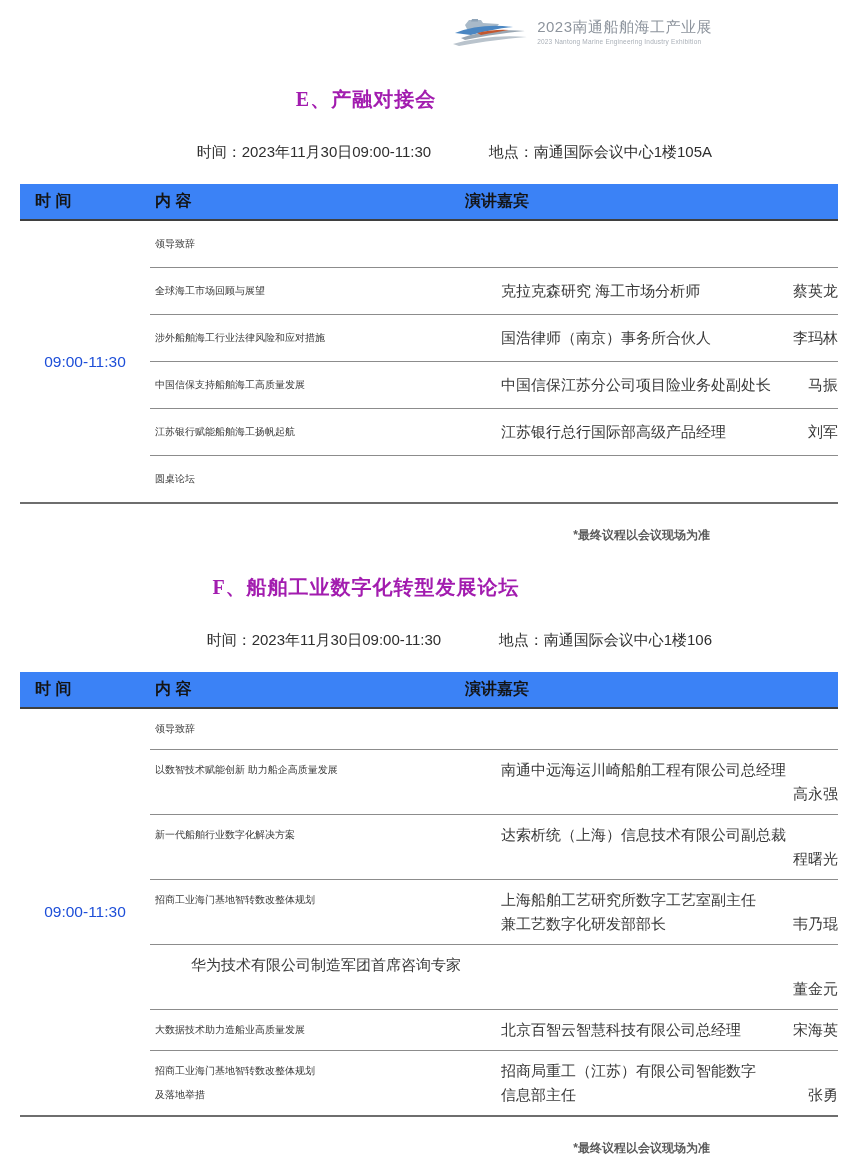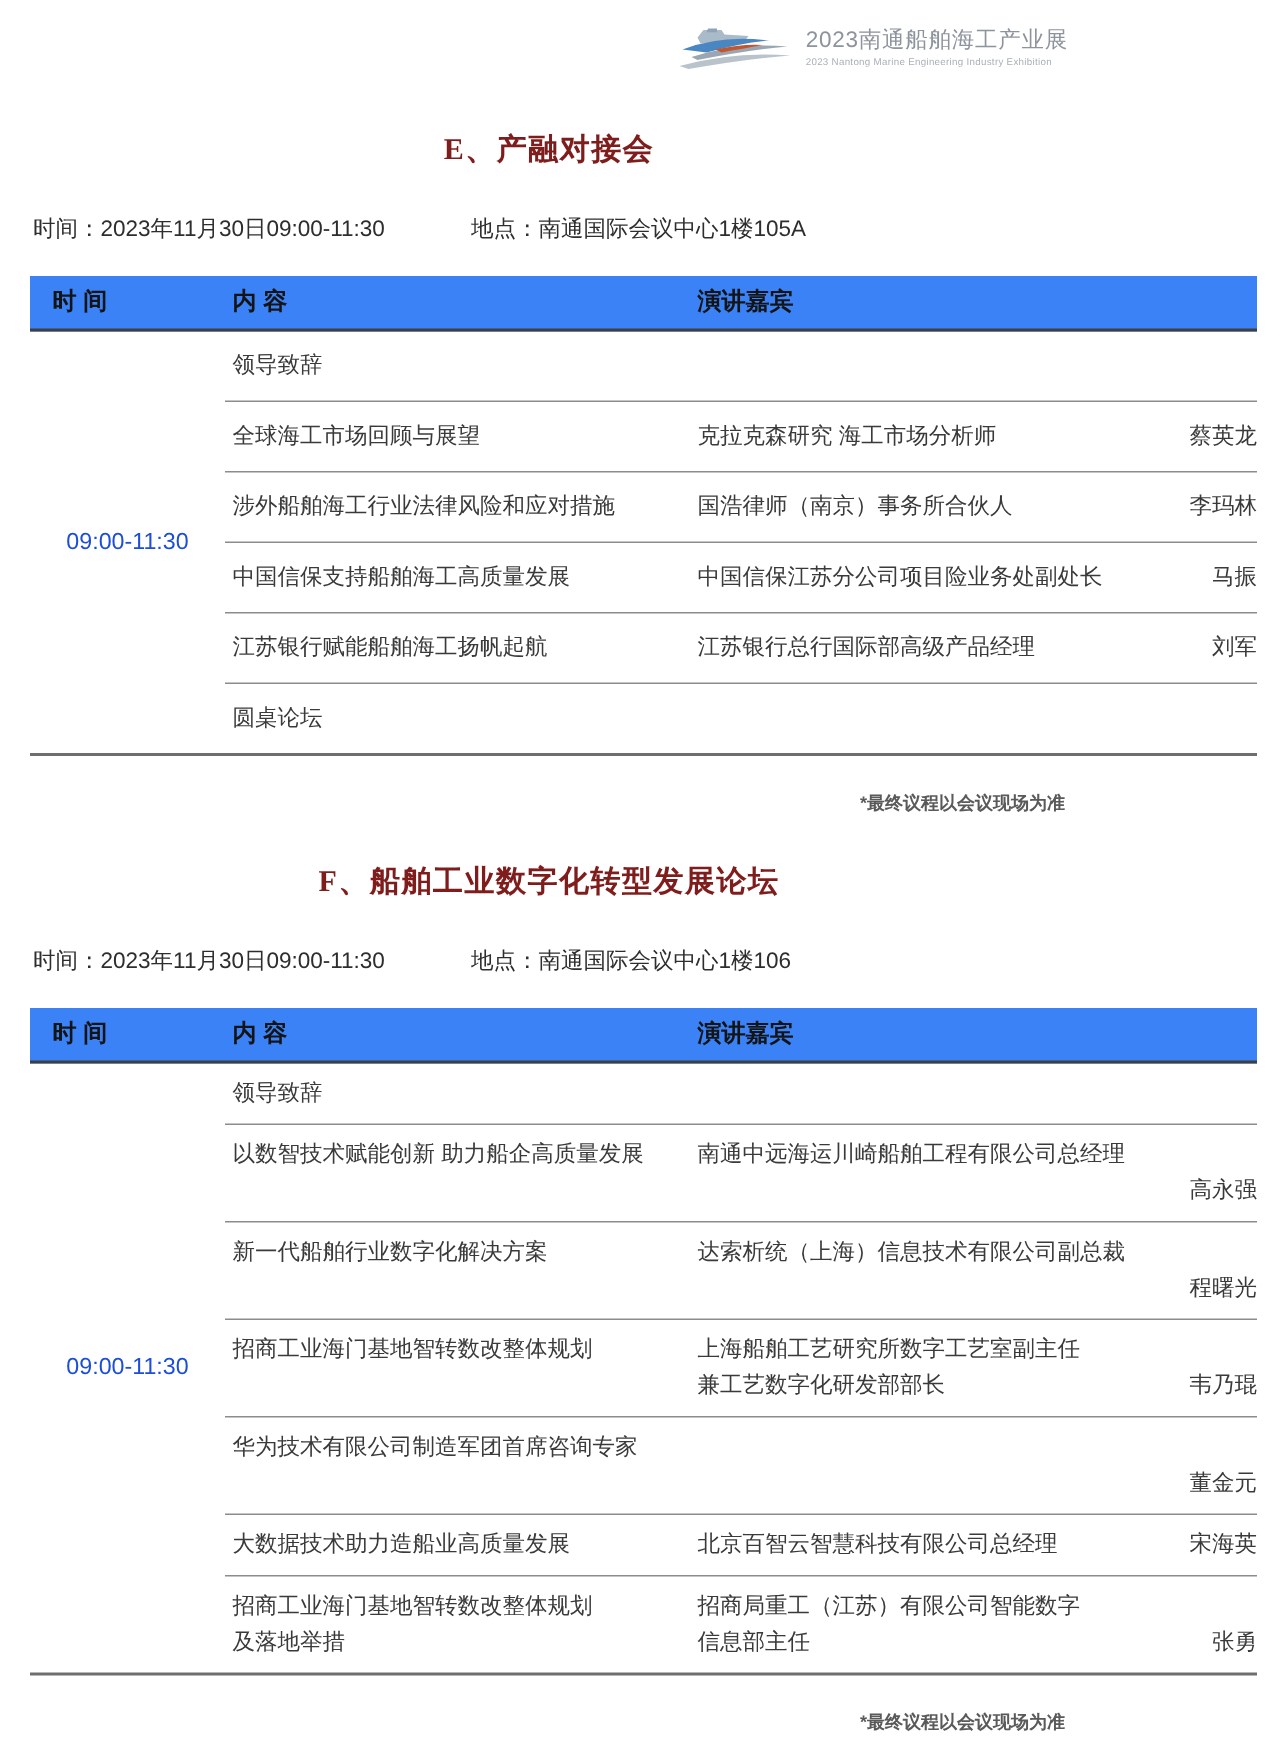--- a/index.html
+++ b/index.html
@@ -20,26 +20,26 @@
   .logo-text { display: flex; flex-direction: column; line-height: 1.1; }
   .logo-title { font-size: 15px; color: #8d949d; letter-spacing: 0.5px; }
   .logo-subtitle { font-size: 6.5px; color: #aab0b8; letter-spacing: 0.2px; margin-top: 2px; }
 
   
   .section-title {
     text-align: center;
     font-family: "Liberation Serif", "DejaVu Serif", serif;
     font-weight: bold;
     font-size: 20px;
-    color: #7f1d1d;
+    color: #a21caf;
     letter-spacing: 1px;
   }
   .s1 .section-title { margin-top: 30px; }
   .s2 .section-title { margin-top: 30px; }
-  .meta-line { display: flex; font-size: 15px; color: #2e2e2e; margin-top: 30px; padding-left: 2px; }
+  .meta-line { display: flex; font-size: 15px; color: #2e2e2e; margin-top: 30px; padding-left: 2px; justify-content: flex-end; }
   .meta-time { width: 292px; }
   .meta-label { }
 
   
   .agenda-table { margin-top: 22px; width: 818px; }
   .thead {
     display: flex; align-items: center;
     height: 37px;
     background: #3b82f6;
     border-bottom: 2px solid #3f3f3f;
@@ -50,22 +50,22 @@
   .th-speaker { flex: 1; padding-left: 5px; }
   .tbody { display: flex; border-bottom: 2px solid #6e6e6e; }
   .time-col {
     width: 130px; display: flex; align-items: center; justify-content: center;
     font-size: 15.5px; color: #1d4ed8;
   }
   .rows-col { flex: 1; }
   .row { display: flex; border-bottom: 1px solid #8c8c8c; padding: 11px 0; }
   .t2 .row { padding: 8px 0; }
   .row:last-child { border-bottom: none; }
-  .cell-content { width: 310px; padding-left: 5px; padding-right: 12px; font-size: 15px; line-height: 24px; color: #3a3a3a; }
-  .cell-speaker { flex: 1; padding-left: 5px; font-size: 15px; line-height: 24px; color: #3a3a3a; }
+  .cell-content { width: 310px; padding-left: 5px; padding-right: 12px; font-size: 10px; line-height: 24px; color: #3a3a3a; }
+  .cell-speaker { flex: 1; padding-left: 5px; font-size: 15px; line-height: 24px; color: #3a3a3a; margin-left: 36px; }
   .line { display: flex; justify-content: space-between; align-items: baseline; }
   .line .nm { white-space: nowrap; padding-left: 8px; }
 
   .footnote { text-align: right; font-size: 12px; color: #5a5a5a; margin-top: 23px; padding-right: 2px; font-weight: bold; }
 </style>
 </head>
 <body>
 
 <div class="page">
 

